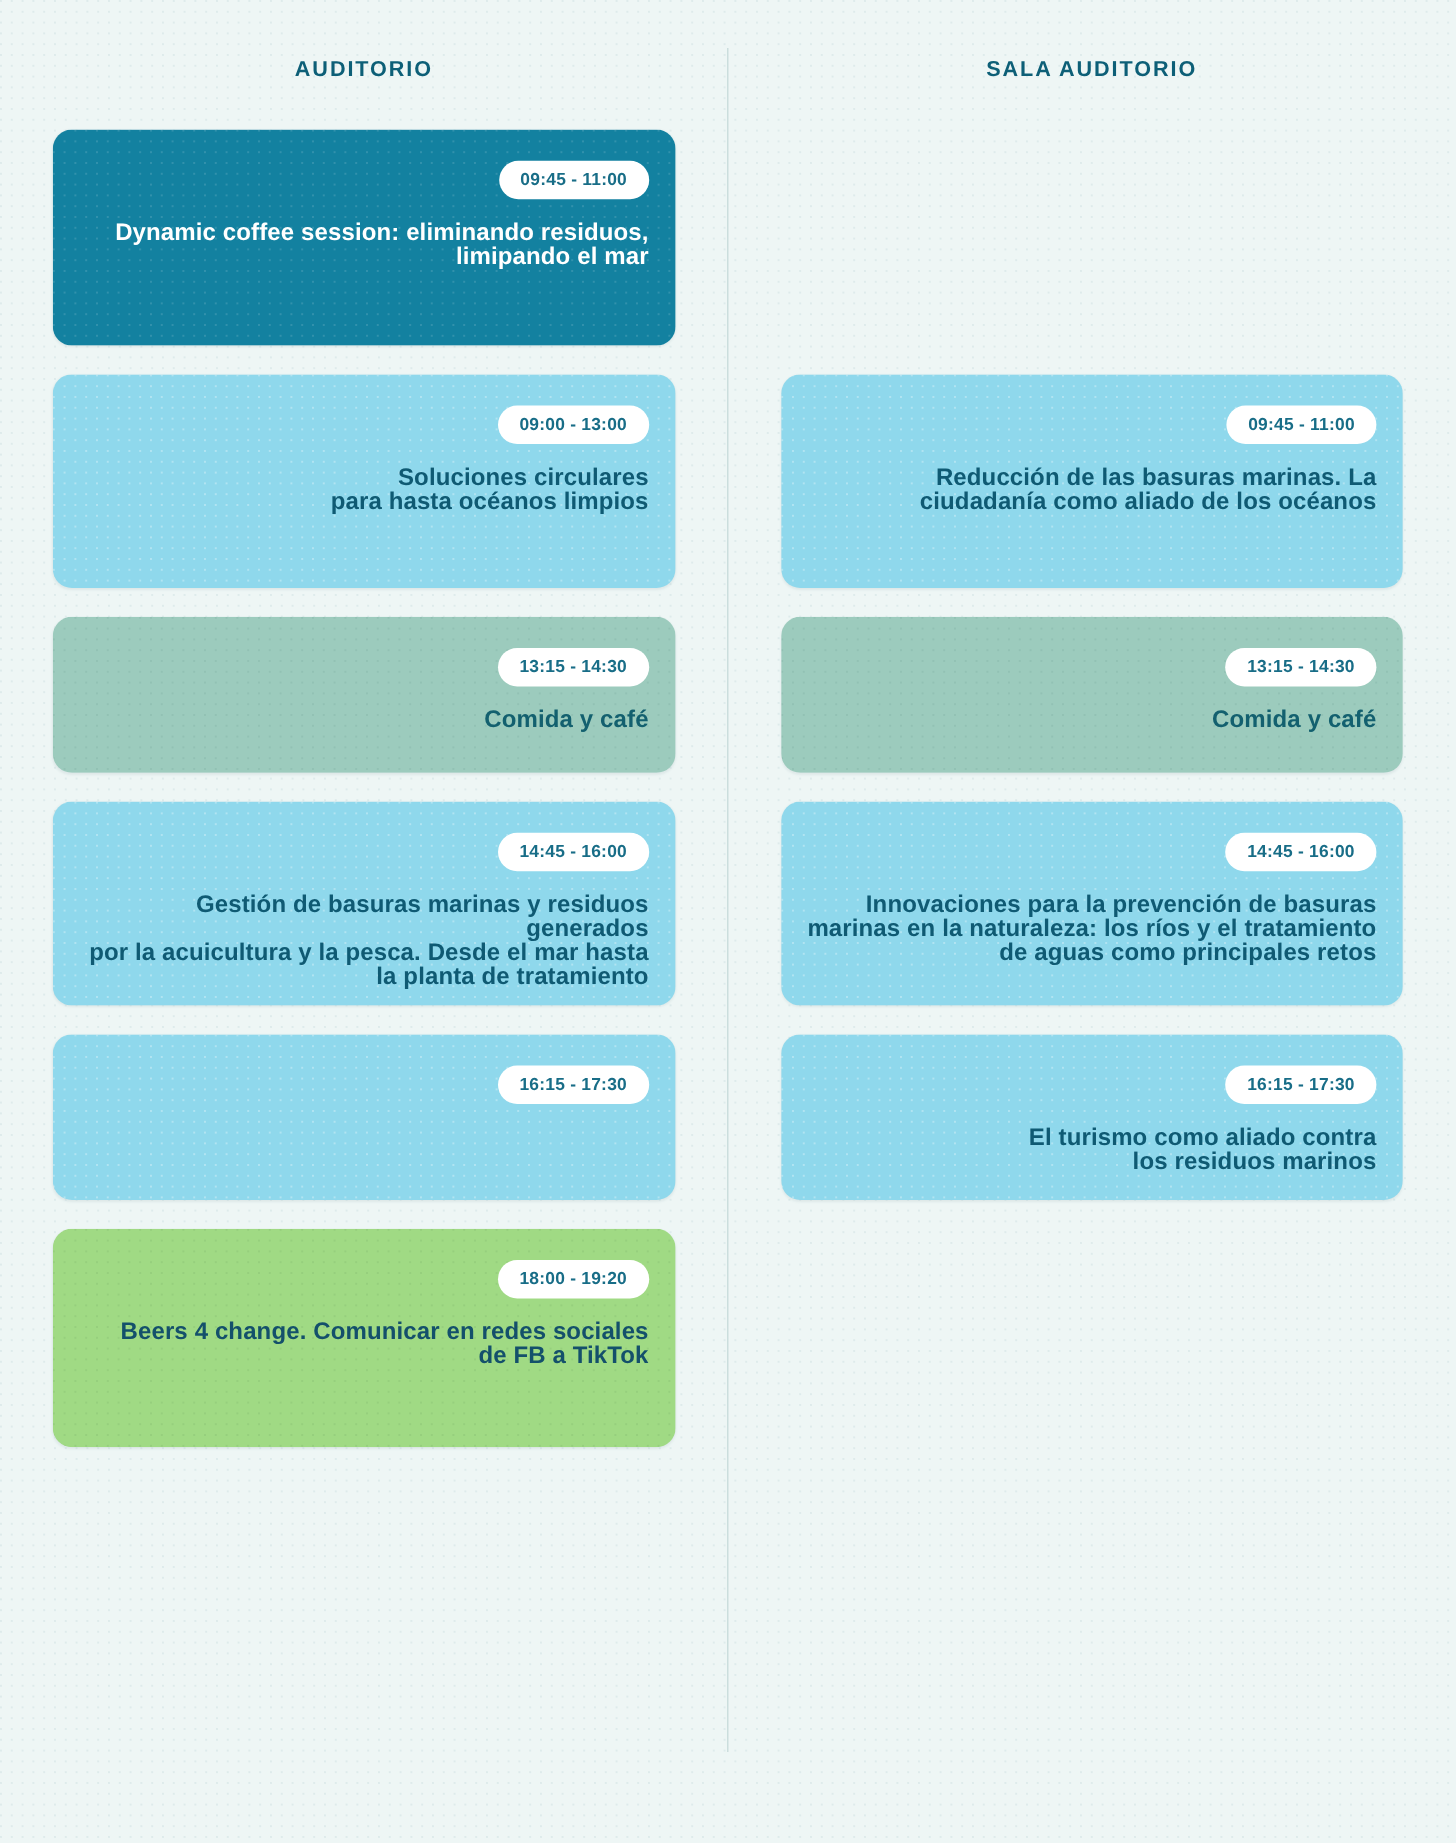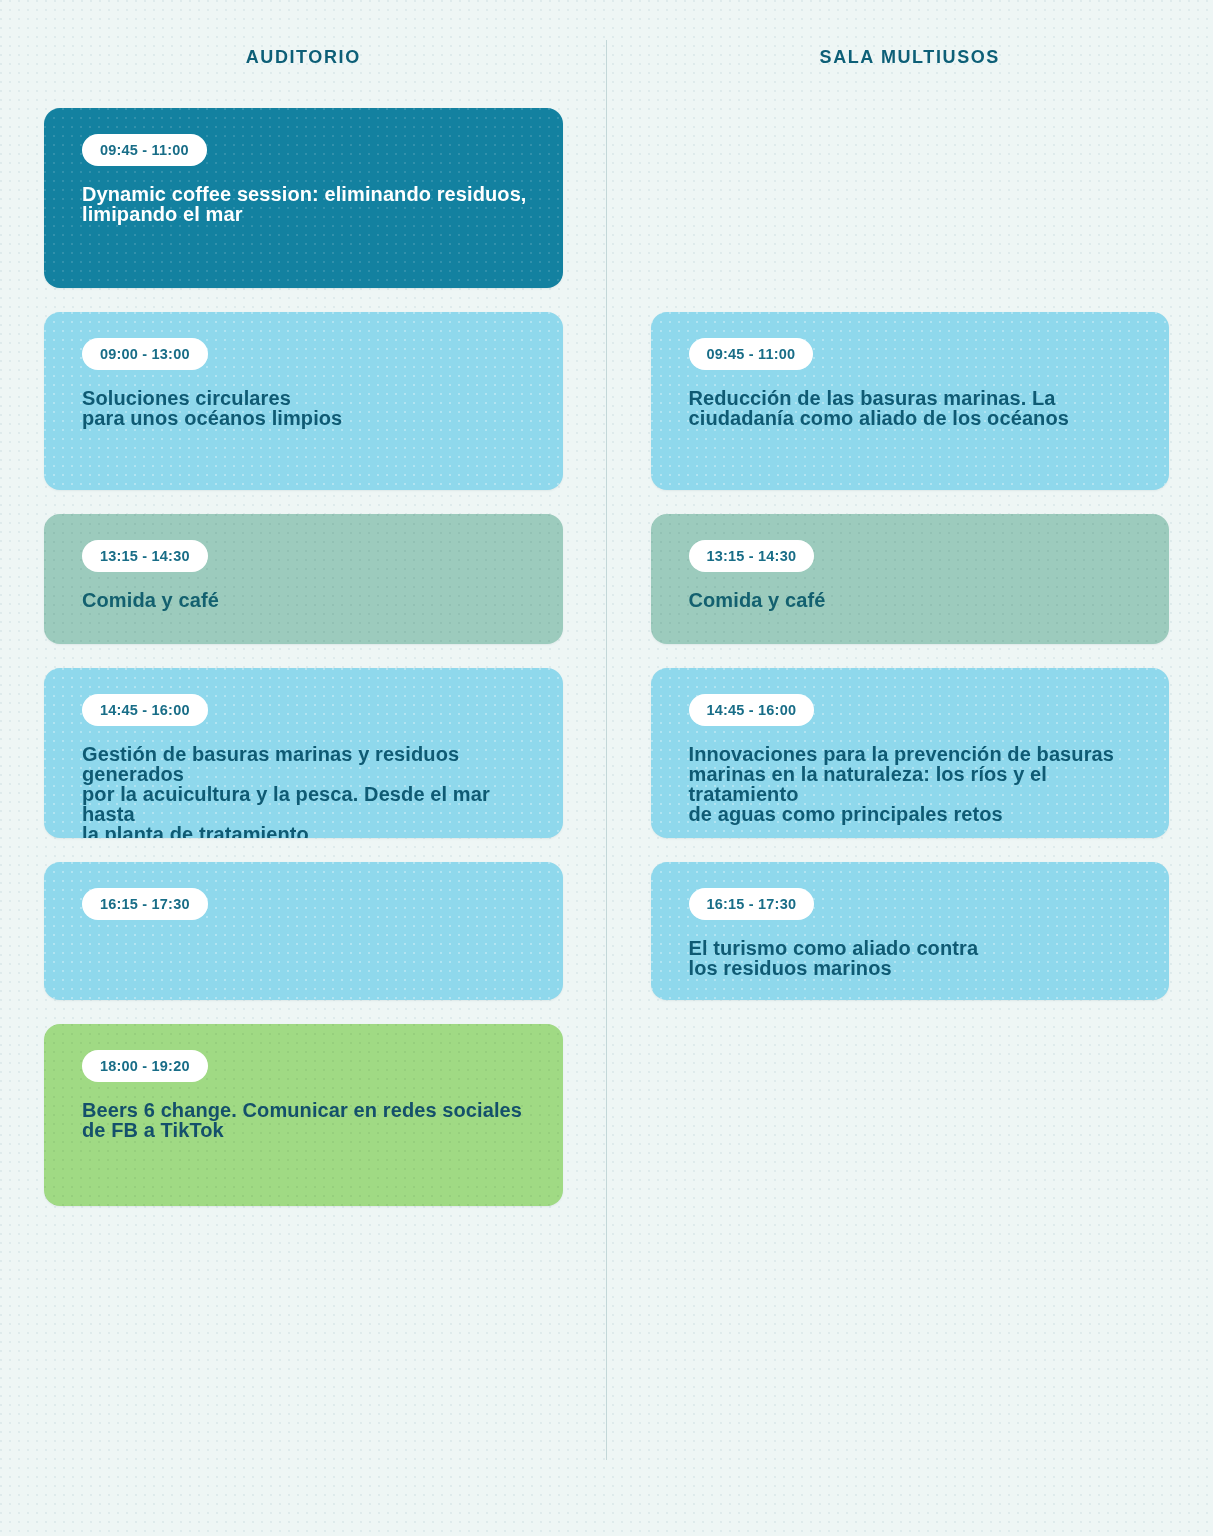--- a/index.html
+++ b/index.html
@@ -58,27 +58,28 @@
 
   
   .card-list {
     position: relative;
     padding: 0 44px;
   }
 
   .card {
     position: relative;
     border-radius: 16px;
-    padding: 26px 22px 20px 38px;
+    padding: 26px 22px 20px 22px;
     margin-bottom: 24px;
     overflow: hidden;
     background-image:
       radial-gradient(circle at 1px 1px, rgba(255,255,255,0.14) 1px, transparent 0);
     background-size: 9px 9px;
     box-shadow: 0 1px 2px rgba(80,120,125,0.10);
+    text-align: right;
   }
 
   .card.placeholder {
     background: none;
     background-image: none;
     box-shadow: none;
     border-radius: 0;
   }
 
   .card.teal   { background-color: #1381a0; }
@@ -130,52 +131,52 @@
 
       <div class="card teal" style="height:180px">
         <div class="time-pill">09:45 - 11:00</div>
         <div class="card-title">Dynamic coffee session: eliminando residuos,
 limipando el mar</div>
       </div>
 
       <div class="card blue" style="height:178px">
         <div class="time-pill">09:00 - 13:00</div>
         <div class="card-title">Soluciones circulares
-para unos océanos limpios</div>
+para hasta océanos limpios</div>
       </div>
 
       <div class="card sage" style="height:130px">
         <div class="time-pill">13:15 - 14:30</div>
         <div class="card-title">Comida y café</div>
       </div>
 
       <div class="card blue" style="height:170px">
         <div class="time-pill">14:45 - 16:00</div>
         <div class="card-title">Gestión de basuras marinas y residuos generados
 por la acuicultura y la pesca. Desde el mar hasta
 la planta de tratamiento</div>
       </div>
 
       <div class="card blue" style="height:138px">
         <div class="time-pill">16:15 - 17:30</div>
       </div>
 
       <div class="card green" style="height:182px">
         <div class="time-pill">18:00 - 19:20</div>
-        <div class="card-title">Beers 6 change. Comunicar en redes sociales
+        <div class="card-title">Beers 4 change. Comunicar en redes sociales
 de FB a TikTok</div>
       </div>
 
     </div>
   </div>
 
   <div class="divider"></div>
 
   <div class="column">
-    <div class="col-header">SALA MULTIUSOS</div>
+    <div class="col-header">SALA AUDITORIO</div>
 
     <div class="card-list">
 
       <div class="card placeholder" style="height:180px"></div>
 
       <div class="card blue" style="height:178px">
         <div class="time-pill">09:45 - 11:00</div>
         <div class="card-title">Reducción de las basuras marinas. La
 ciudadanía como aliado de los océanos</div>
       </div>

